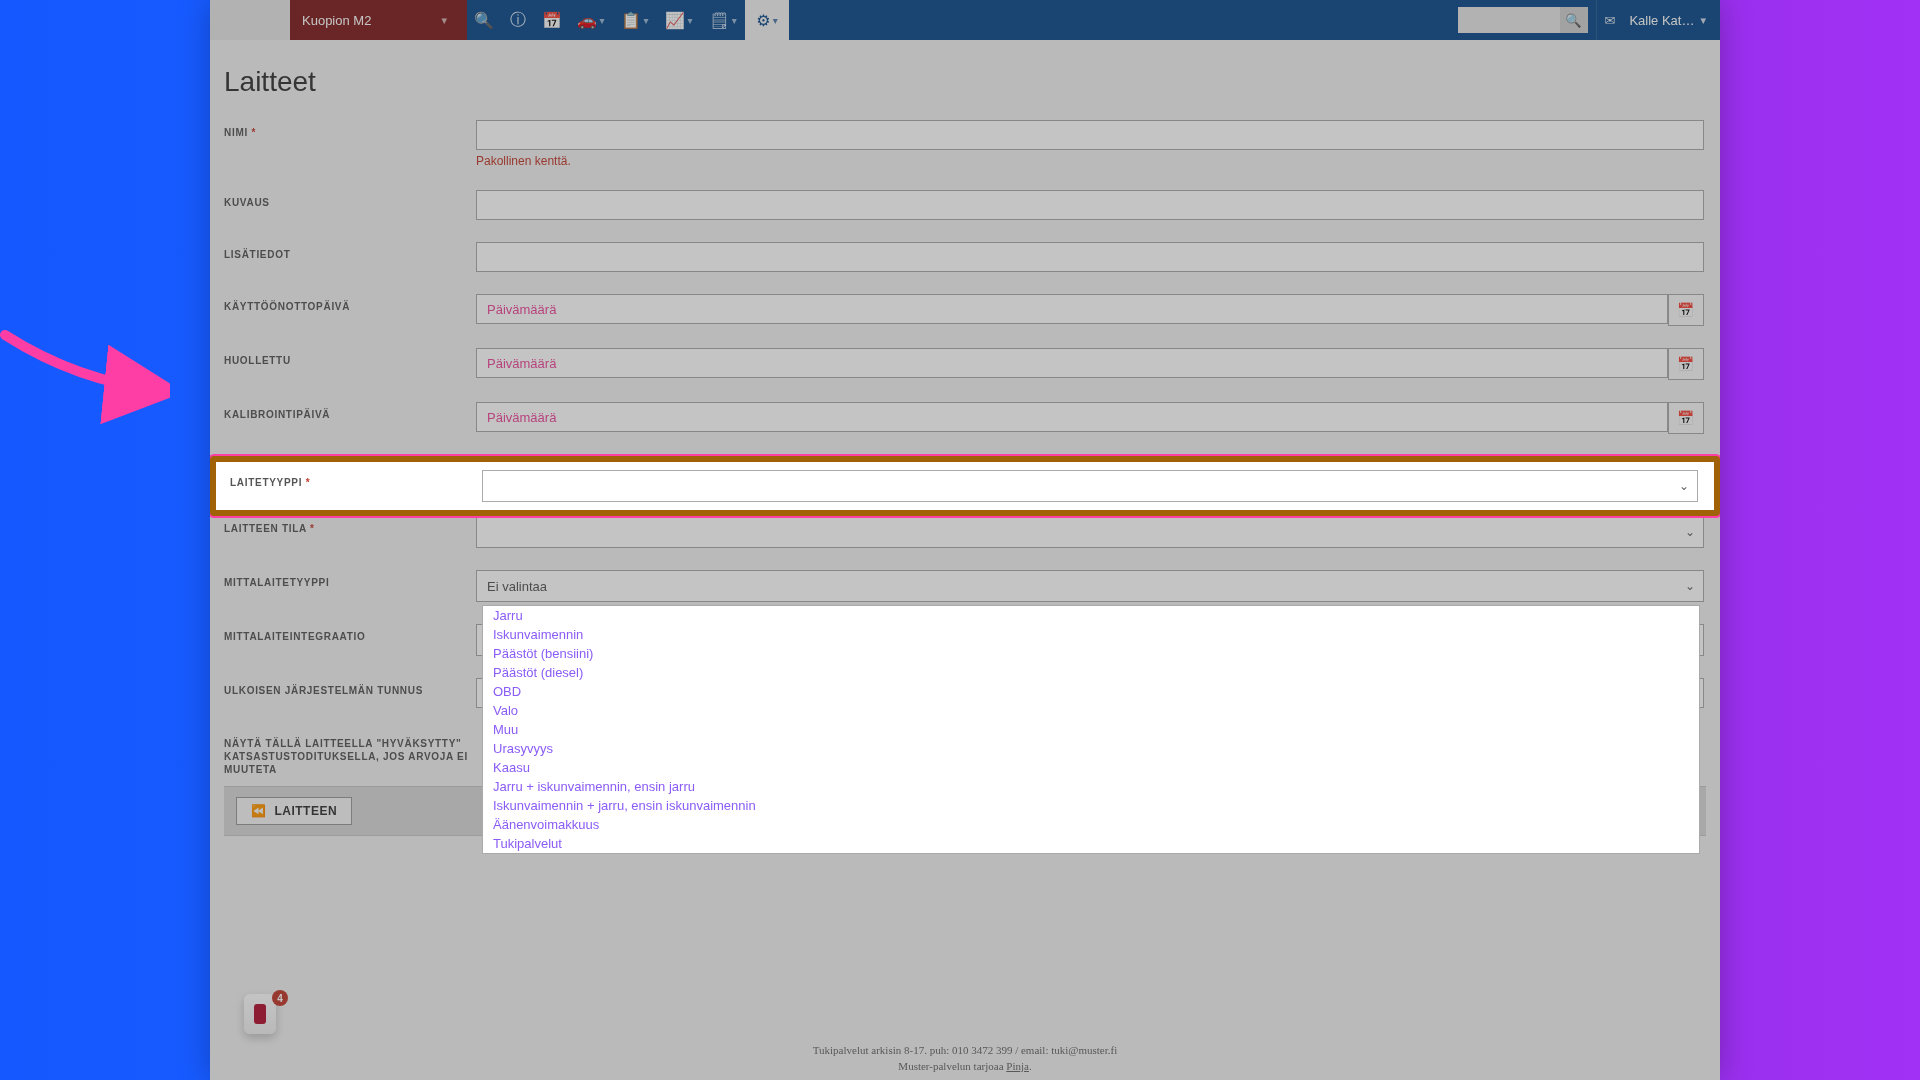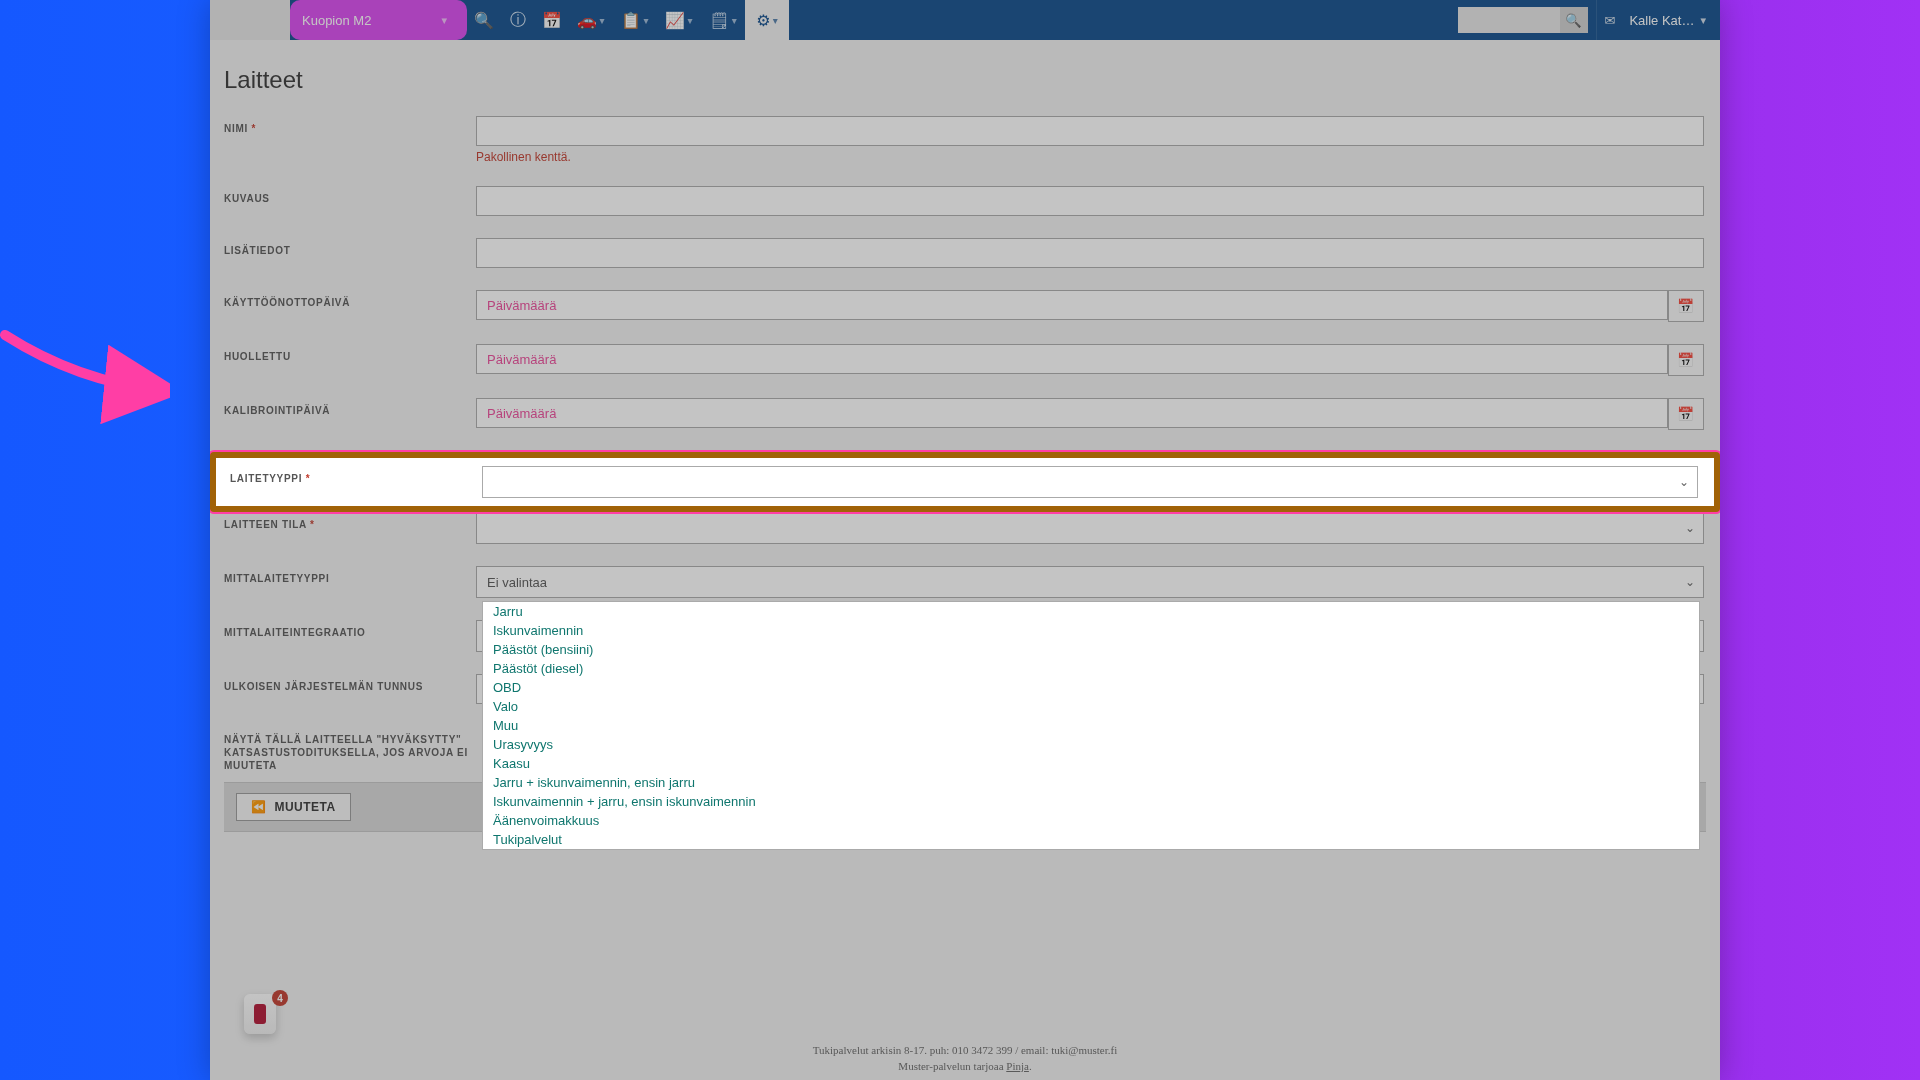--- a/index.html
+++ b/index.html
@@ -46,28 +46,27 @@
     align-items: stretch;
     color: #fff;
     font-size: 13px;
   }
   .nav .logo-slot {
     width: 80px;
     background: #e5e5e5;
     height: 100%;
   }
   .nav .station {
-    background: #d946ef;
+    background: #7f1d1d;
     padding: 0 20px 0 12px;
     display: flex;
     align-items: center;
     gap: 10px;
     min-width: 145px;
     justify-content: space-between;
-    border-radius: 10px;
   }
   .nav .station .caret { opacity: .65; font-size: 11px; }
   .nav .icon-btn {
     width: 34px;
     display: flex;
     align-items: center;
     justify-content: center;
     color: #d7e6f5;
     font-size: 16px;
     gap: 2px;
@@ -113,21 +112,21 @@
   .nav .user .uname { font-size: 13px; display:flex; align-items:center; gap:6px; }
   .nav .user .caret { font-size: 11px; opacity: .8; }
 
   
   .content {
     padding: 18px 14px;
     font-size: 13px;
     color: #333;
   }
   .page-title {
-    font-size: 24px;
+    font-size: 28px;
     font-weight: 400;
     color: #333;
     margin: 8px 0 22px 0;
   }
   .field-row {
     display: grid;
     grid-template-columns: 250px 1fr;
     column-gap: 2px;
     align-items: start;
     margin-bottom: 22px;
@@ -219,21 +218,21 @@
   
   .sel-host { position: relative; }
   .sel-host .dropdown-list {
     position: absolute;
     left: 0;
     right: 0;
     top: 135px; 
     background: #fff;
     border: 1px solid #aaa;
     font-size: 13px;
-    color: #0f766e;
+    color: #8b5cf6;
     z-index: 40;
   }
   .sel-host .dropdown-list > div { padding: 2px 10px; }
 
   
   .bubble {
     position: absolute;
     left: 34px;
     bottom: 44px;
     width: 40px; height: 42px;
@@ -434,21 +433,21 @@
     </div>
 
     <div class="field-row" style="margin-bottom:10px;">
       <div class="label" style="text-transform:none;line-height:1.3;">NÄYTÄ TÄLLÄ LAITTEELLA "HYVÄKSYTTY" KATSASTUSTODITUKSELLA, JOS ARVOJA EI MUUTETA</div>
       <div class="control"></div>
     </div>
 
     <div class="back-bar">
       <button class="back-btn">
         <span class="icn">⏪</span>
-        <span>MUUTETA</span>
+        <span>LAITTEEN</span>
       </button>
     </div>
   </div>
 
   <div class="bubble">
     <div class="body">
         <div class="stripe"></div>
       </div>
     <div class="badge">4</div>
   </div>

